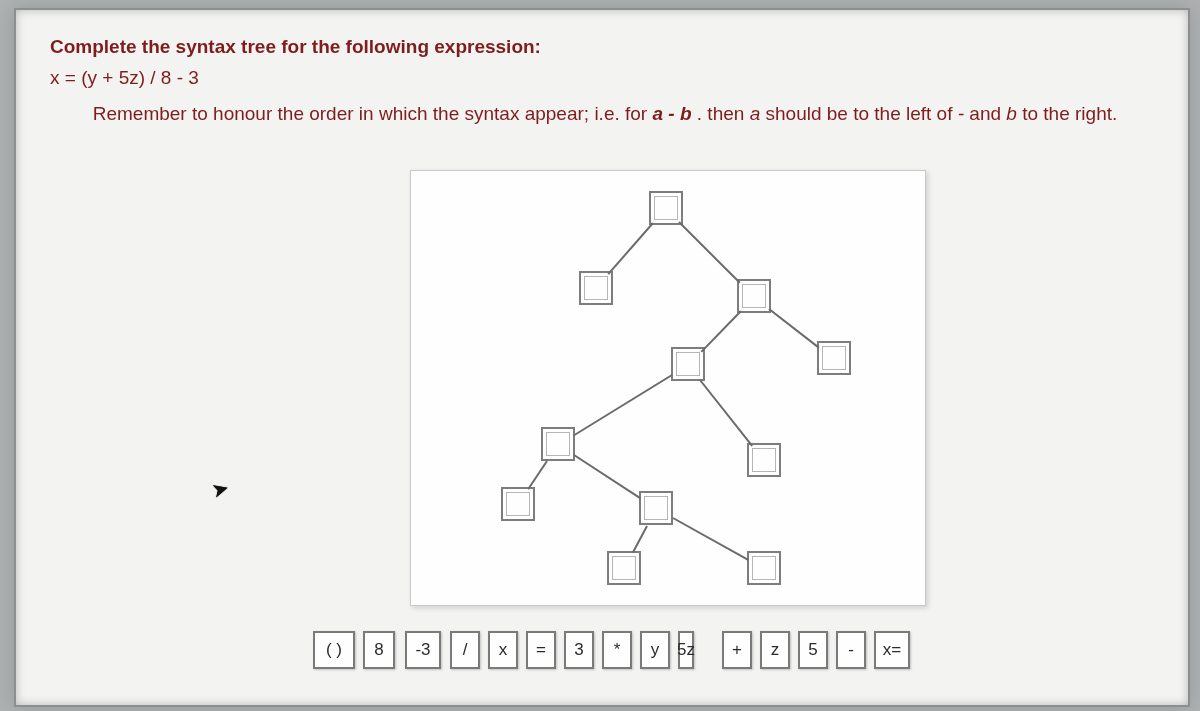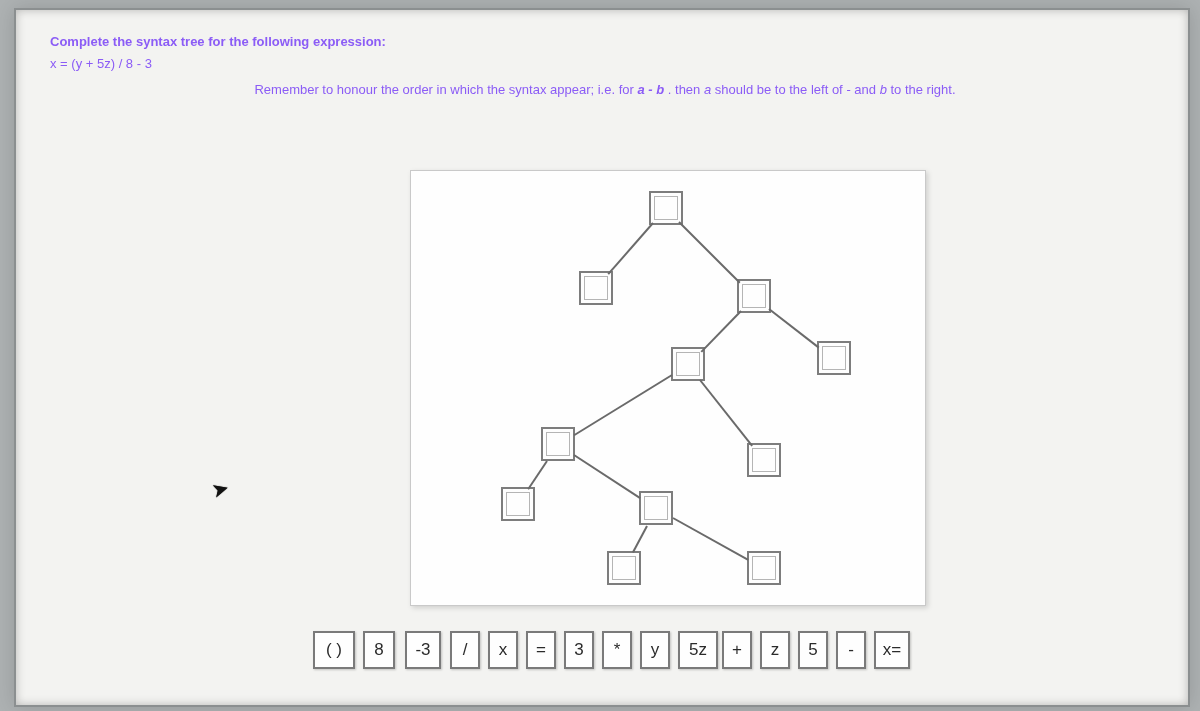--- a/index.html
+++ b/index.html
@@ -14,22 +14,22 @@
     left:14px;top:8px;
     width:1172px;height:695px;
     background:#f3f3f1;
     box-shadow:0 0 10px rgba(0,0,0,0.25) inset, 0 0 20px rgba(0,0,0,0.15);
     border:2px solid #8b8f90;
   }
   .question-text{
     position:absolute;
     left:34px;top:22px;
     width:1110px;
-    color:#8b5cf6;
-    font-size:13px;
+    color:#7f1d1d;
+    font-size:19px;
     line-height:1.55;
   }
   .bold{font-weight:700;}
   .ital{font-style:italic;}
   .diagram-area{
     position:absolute;
     left:394px;top:160px;
     width:514px;height:434px;
     background:#fefefe;
     border:1px solid #c9c9c9;
@@ -155,21 +155,21 @@
   <div class="token-bank" id="tokens">
       <div class="token" style="left: 0px; width: 42px;">( )</div>
       <div class="token" style="left: 50px; width: 32px;">8</div>
       <div class="token" style="left: 92px; width: 36px;">-3</div>
       <div class="token" style="left: 137px; width: 30px;">/</div>
       <div class="token" style="left: 175px; width: 30px;">x</div>
       <div class="token" style="left: 213px; width: 30px;">=</div>
       <div class="token" style="left: 251px; width: 30px;">3</div>
       <div class="token" style="left: 289px; width: 30px;">*</div>
       <div class="token" style="left: 327px; width: 30px;">y</div>
-      <div class="token" style="left: 365px; width: 40px;">5z</div>
+      <div class="token" style="left: 365px; width: 16px;">5z</div>
       <div class="token" style="left: 409px; width: 30px;">+</div>
       <div class="token" style="left: 447px; width: 30px;">z</div>
       <div class="token" style="left: 485px; width: 30px;">5</div>
       <div class="token" style="left: 523px; width: 30px;">-</div>
       <div class="token" style="left: 561px; width: 36px;">x=</div>
     </div>
 
   <div class="cursor">➤</div>
 
 </div>

